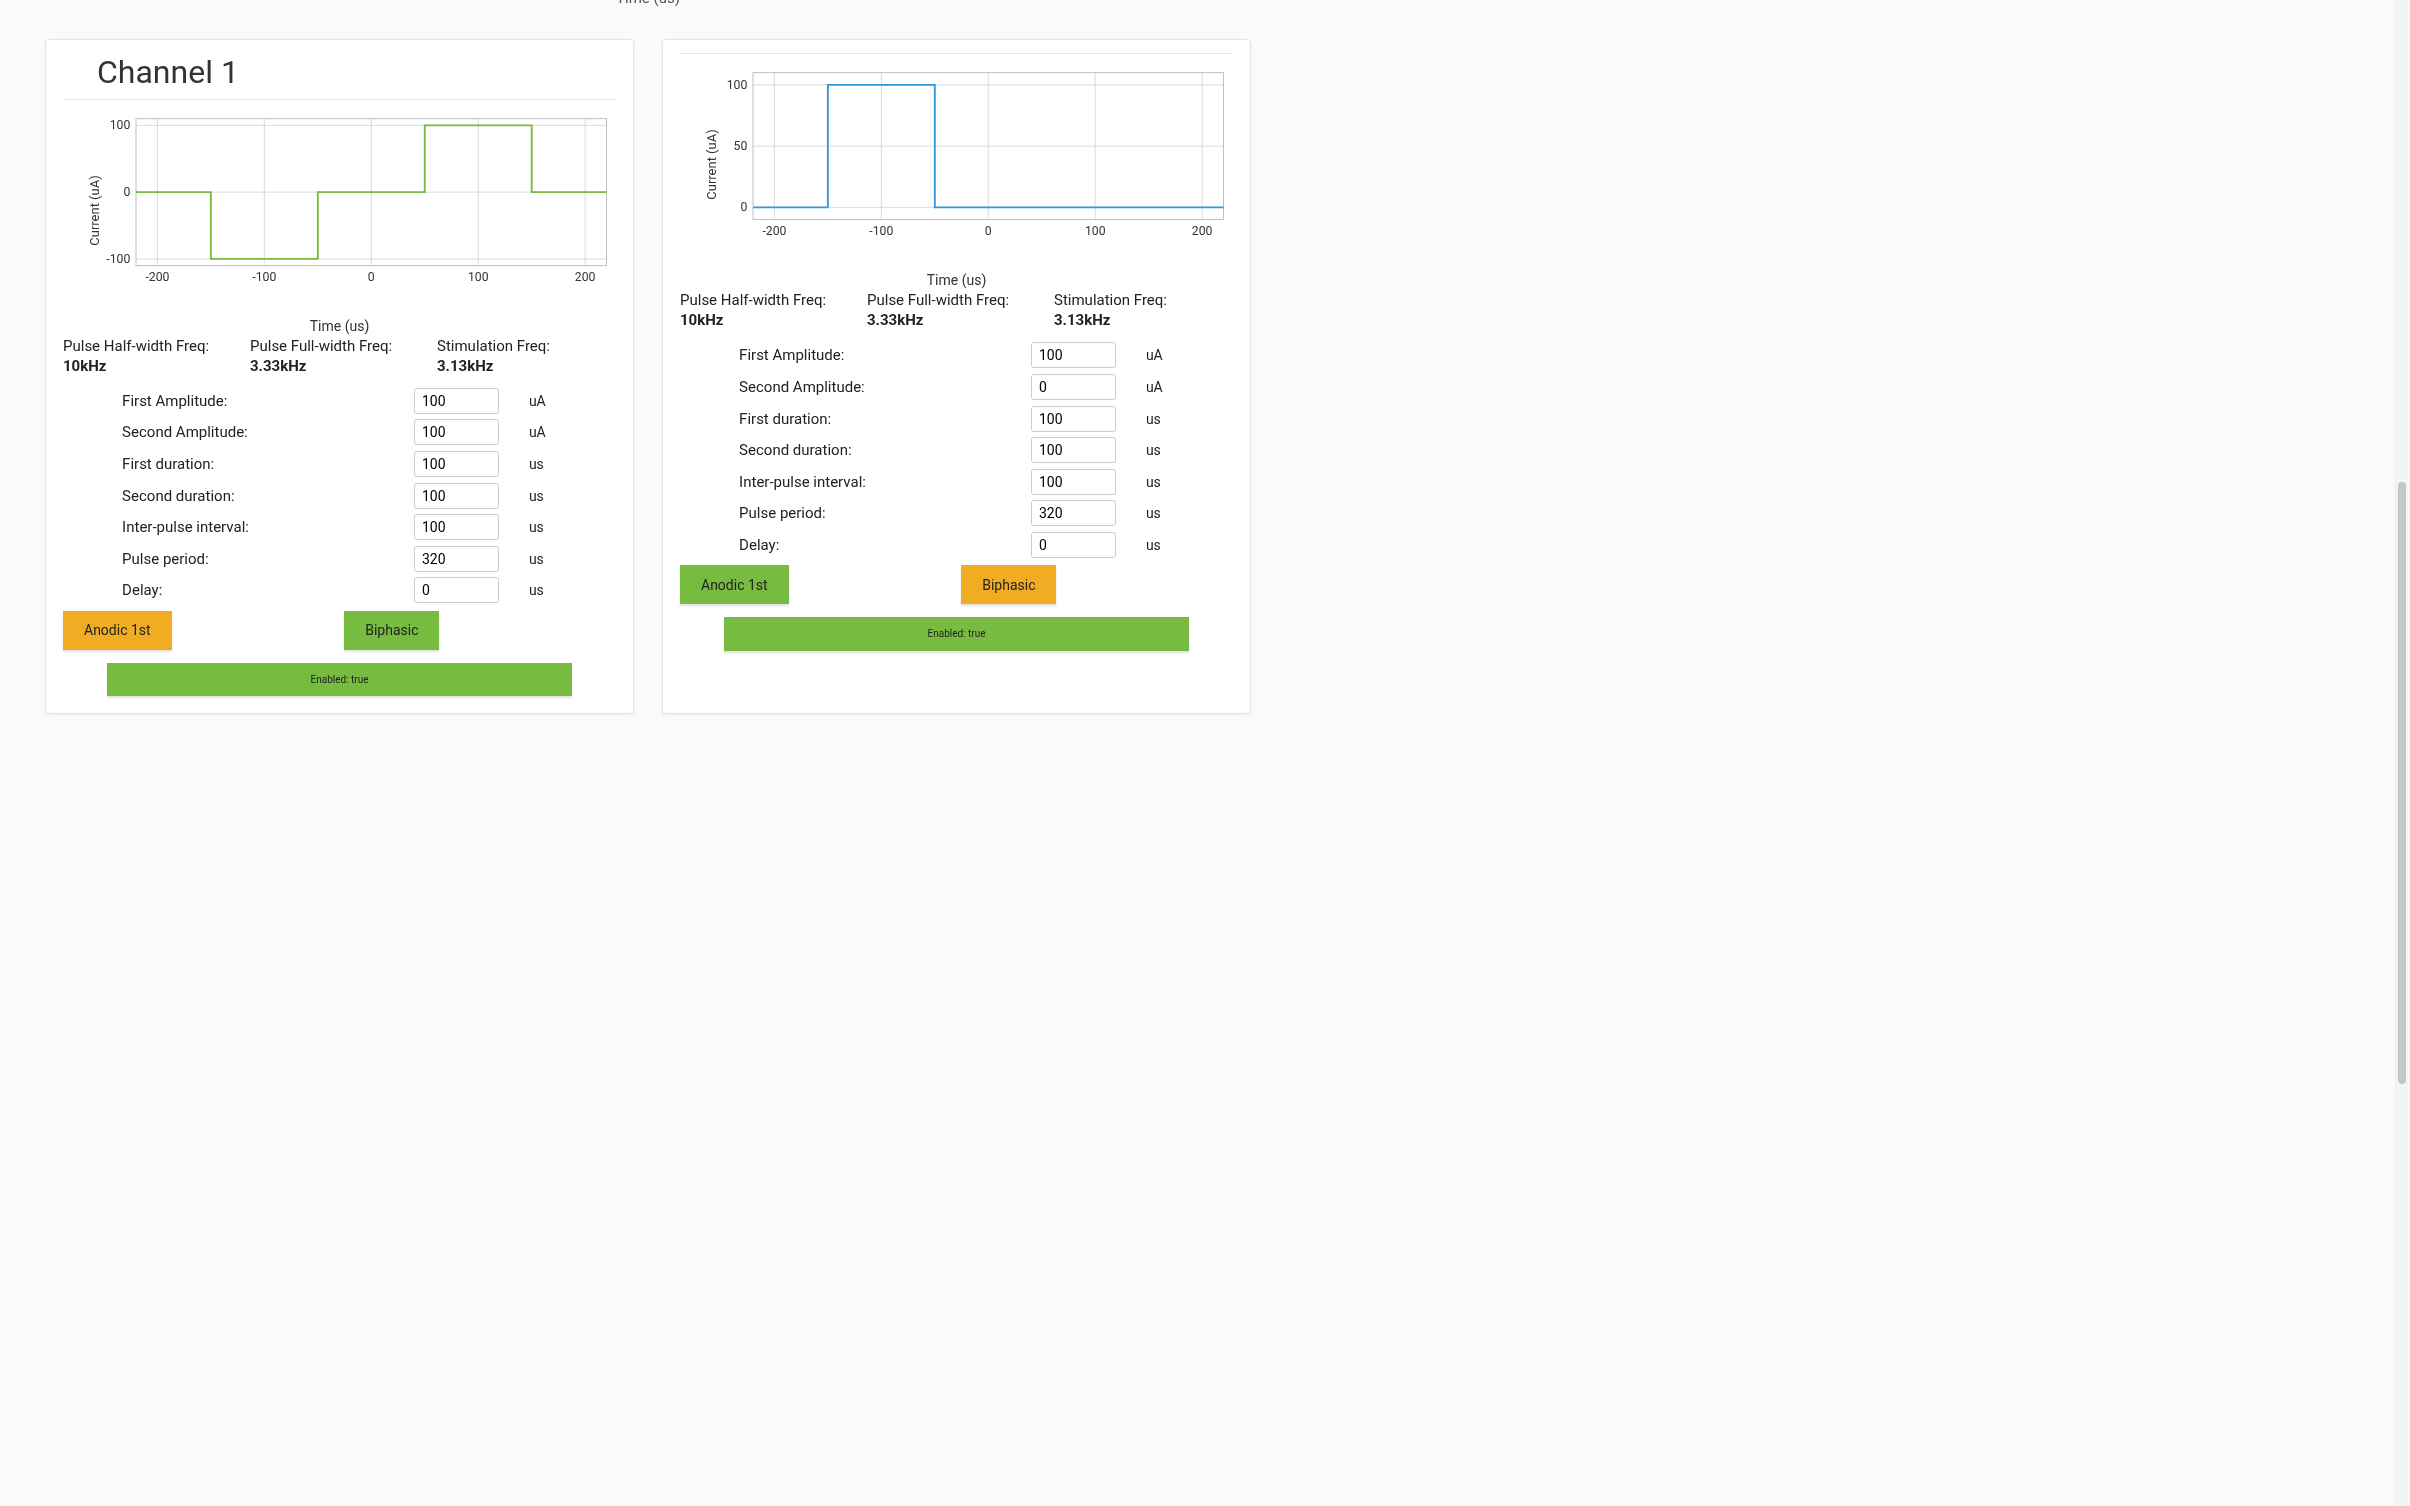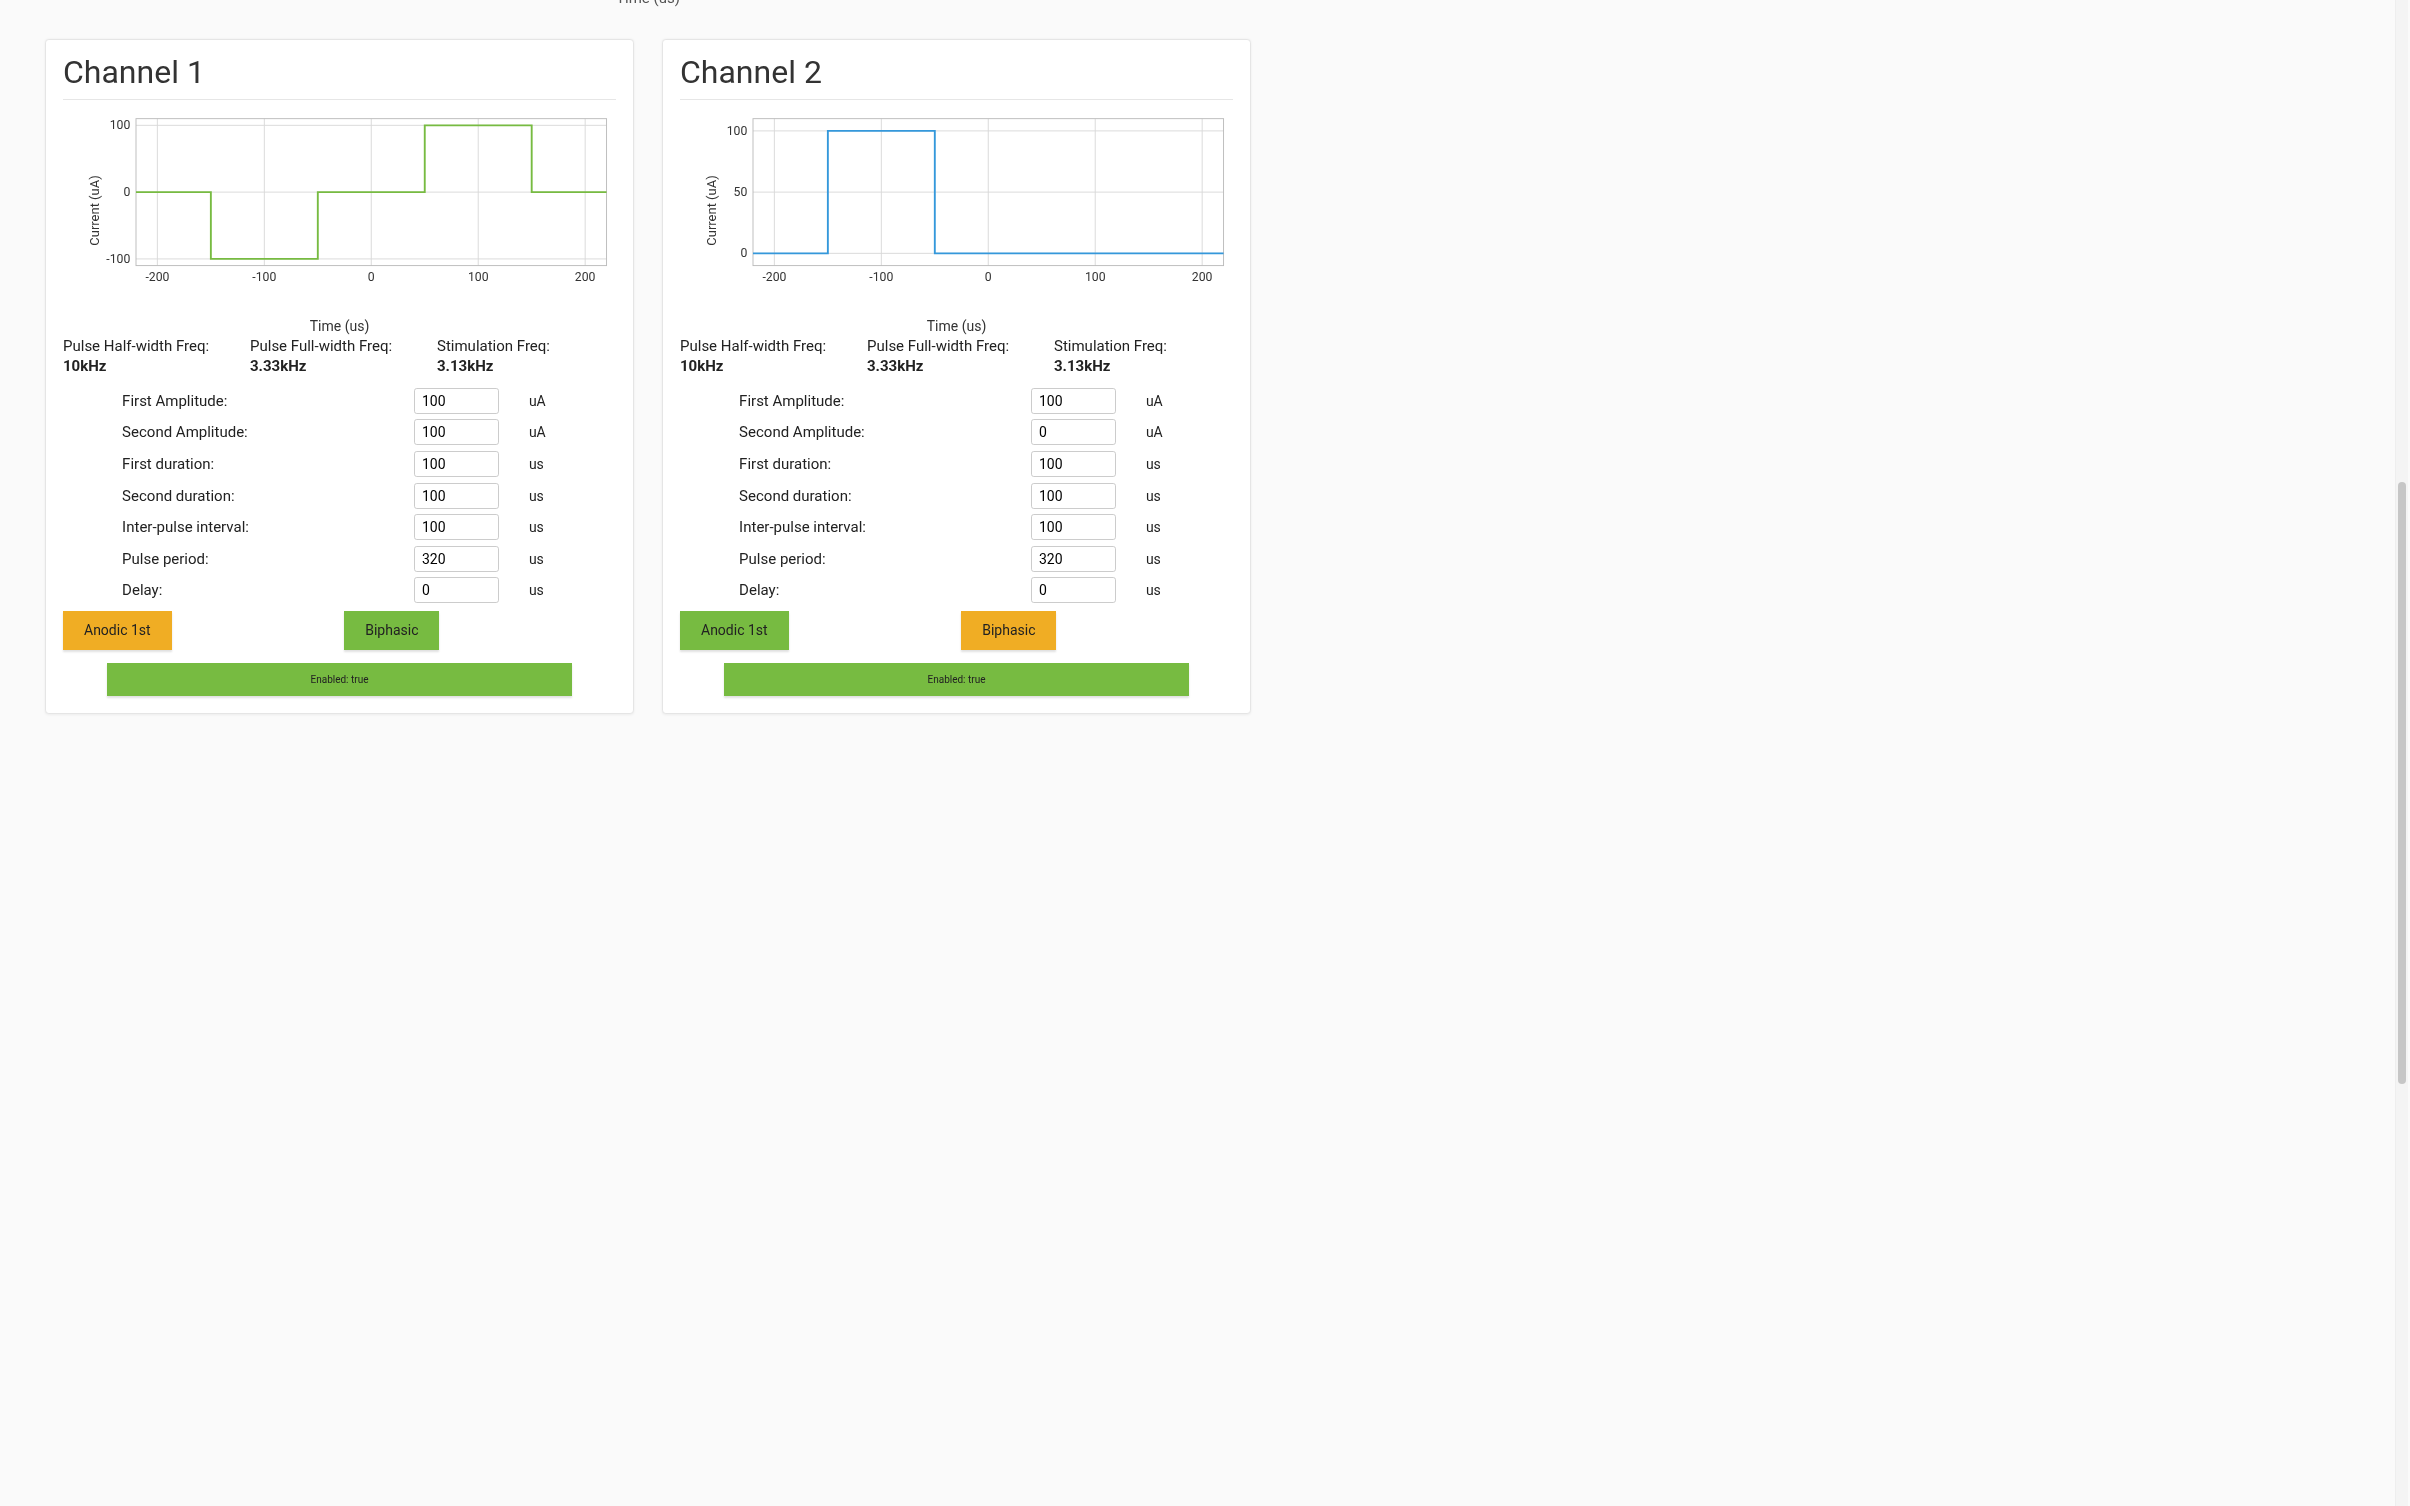--- a/index.html
+++ b/index.html
@@ -32,20 +32,21 @@
     border: 0.9px solid #e5e5e5;
     border-radius: 3.8px;
     box-shadow: 0 0.9px 2.8px rgba(0,0,0,0.06);
     padding: 13px 17px 17px 17px;
   }
   .panel h2 {
     font-weight: 400;
     font-size: 32px;
     color: #333;
     margin-bottom: 7.5px;
+    margin-left: 34px;
   }
   .panel hr {
     border: none;
     border-top: 0.9px solid #e6e6e6;
     margin-bottom: 9.4px;
   }
   .chart-wrap {
     position: relative;
     height: 205px;
     margin-bottom: 3.8px;
@@ -264,21 +265,20 @@
         <button class="btn btn-orange">Anodic 1st</button>
       </div>
       <div class="btn-half">
         <button class="btn btn-green">Biphasic</button>
       </div>
     </div>
 
     <button class="btn-wide">Enabled: true</button>
   </div>
   <div class="panel">
-    <h2>Channel 2</h2>
     <hr>
     <div class="chart-wrap">
       <div class="chart-ylabel">Current (uA)</div>
       <div class="chart-svg"><svg viewBox="0 0 540 186" width="100%" height="100%" preserveAspectRatio="none" xmlns="http://www.w3.org/2000/svg">
             <g stroke="#d9d9d9" stroke-width="1">
               <line x1="56.72727272727273" y1="6" x2="56.72727272727273" y2="162"></line>
               <line x1="170.36363636363635" y1="6" x2="170.36363636363635" y2="162"></line>
               <line x1="284" y1="6" x2="284" y2="162"></line>
               <line x1="397.6363636363636" y1="6" x2="397.6363636363636" y2="162"></line>
               <line x1="511.2727272727273" y1="6" x2="511.2727272727273" y2="162"></line>

